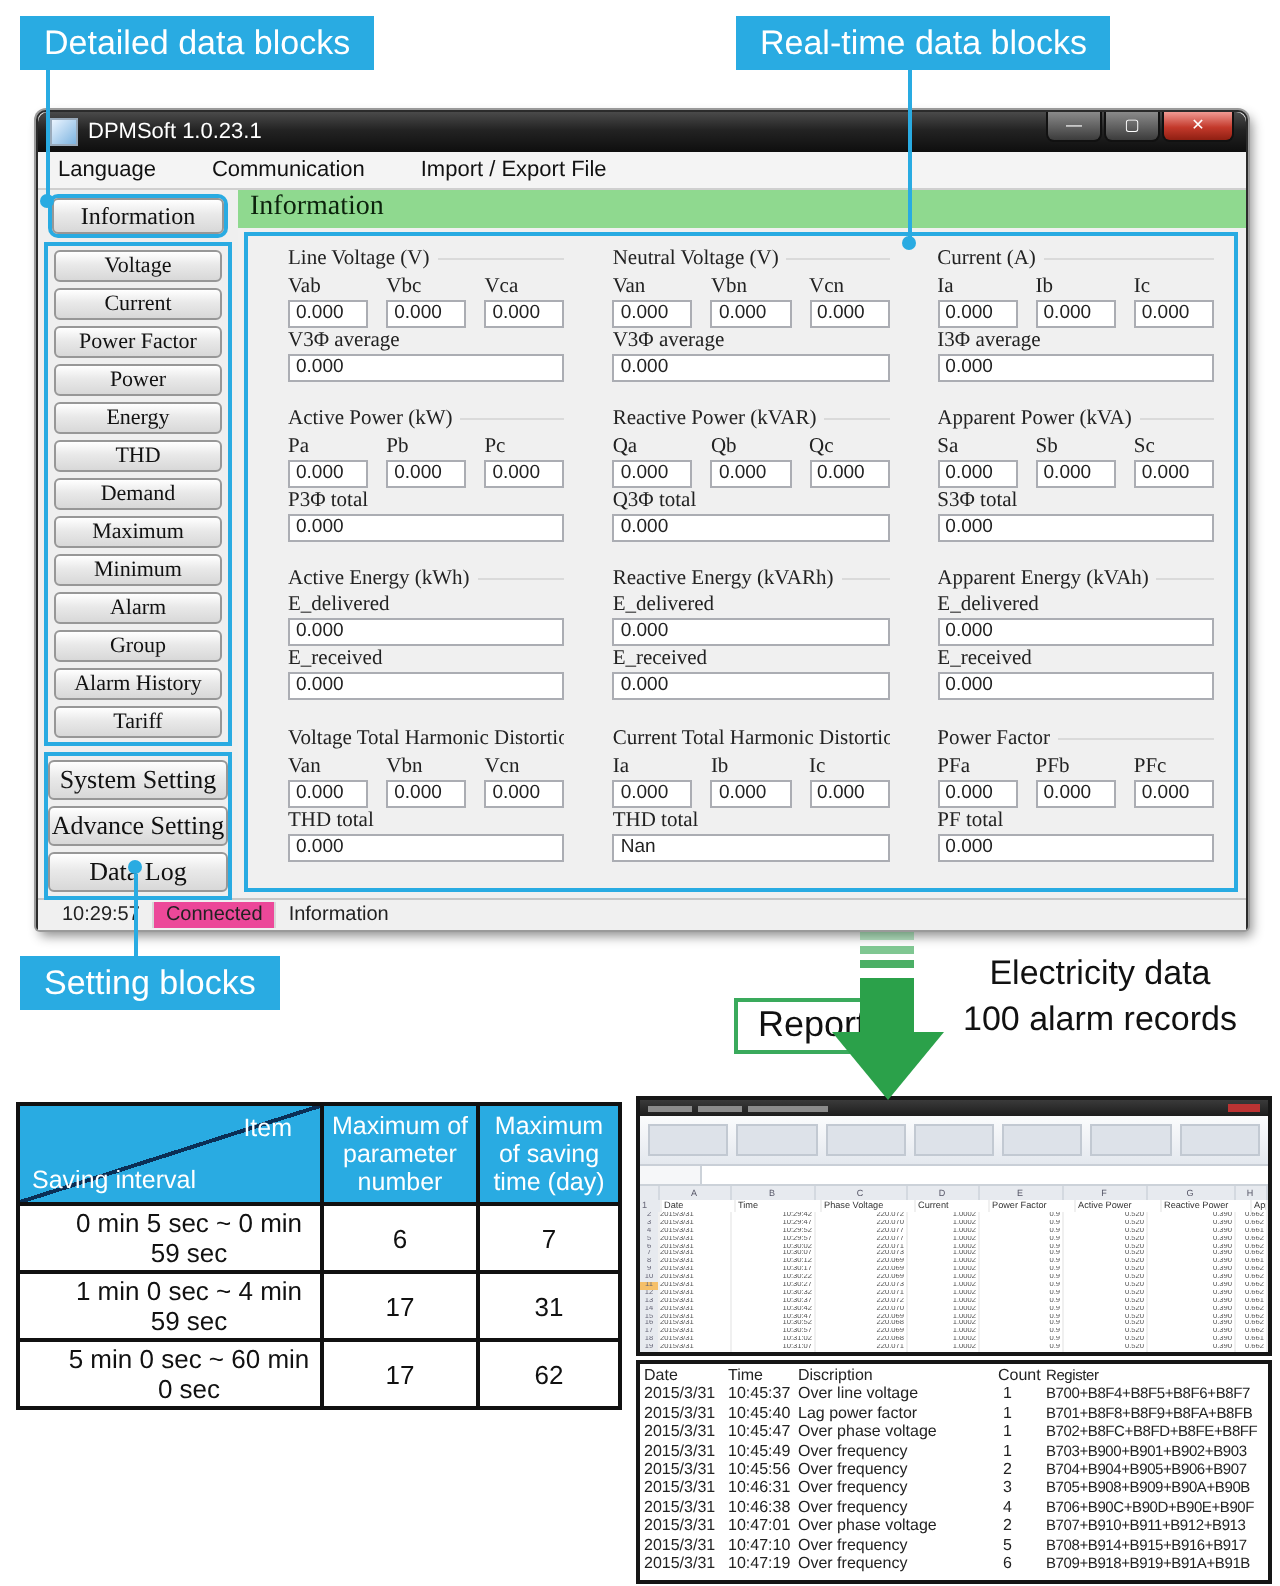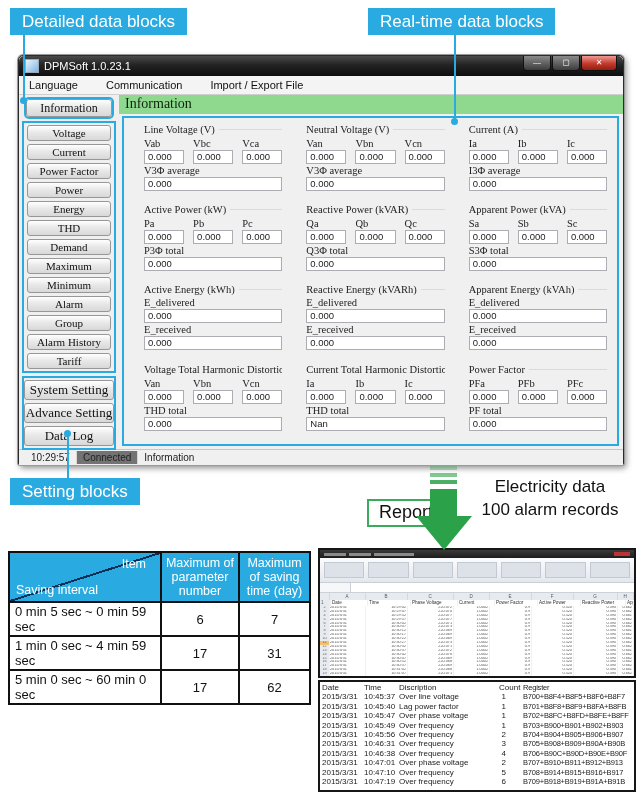--- a/index.html
+++ b/index.html
@@ -36,35 +36,35 @@
   .gtitle{display:flex;align-items:center;gap:4px;font-family:"Liberation Serif",serif;font-size:10.5px;color:#222;margin:6px 0 2px;white-space:nowrap;overflow:hidden;}
   .gtitle::after{content:"";flex:1;border-top:1px solid #dadada;}
   .trio{display:flex;gap:9px;}
   .tcell{flex:1;min-width:0;}
   .tlabel,.glabel{font-family:"Liberation Serif",serif;font-size:10.5px;color:#222;margin:1px 0;}
   .ginput{background:#fff;border:1px solid #abadb3;height:12px;line-height:12px;font-size:9.5px;color:#222;padding:0 3px;overflow:hidden;}
 
   
   .statusbar{height:15px;border-top:1px solid #c6c6c6;background:#f0f0f0;display:flex;align-items:center;font-size:10px;color:#222;padding-left:6px;gap:0;}
   .statusbar .sseg{padding:0 6px;border-right:1px solid #d7d7d7;height:13px;line-height:13px;}
-  .statusbar .connected{background:#737373;}
+  .statusbar .connected{background:#ec4899;}
 
   
   .report-box{position:absolute;left:367px;top:499px;border:2px solid #3aaa5c;background:#fff;font-size:18px;color:#111;padding:1px 10px 2px;}
   .adash{position:absolute;left:430px;width:27px;height:4px;background:#2ba14a;}
   .ashaft{position:absolute;left:430px;top:489px;width:27px;height:28px;background:#2ba14a;}
   .ahead{position:absolute;left:416px;top:516px;width:0;height:0;border-left:28px solid transparent;border-right:28px solid transparent;border-top:34px solid #2ba14a;z-index:5;}
   .caption{position:absolute;left:470px;top:475px;width:160px;text-align:center;font-size:17px;color:#111;line-height:23px;}
 
   
   .interval{position:absolute;left:8px;top:551px;width:301px;border-collapse:collapse;table-layout:fixed;}
   .interval th,.interval td{border:2px solid #111;}
   .interval th{background:#29ABE2;color:#fff;font-size:12.5px;font-weight:normal;line-height:14px;padding:2px 1px;height:44px;}
   .interval td{background:#fff;color:#111;font-size:13px;height:29px;text-align:center;}
-  .interval td.ival{text-align:left;padding-left:5px;}
+  .interval td.ival{text-align:center;padding-left:20px;}
   th.diag{position:relative;background-image:linear-gradient(to bottom right,transparent calc(50% - 1px),rgba(5,25,60,.85) calc(50% - 1px),rgba(5,25,60,.85) calc(50% + 1px),transparent calc(50% + 1px));margin-top:10px;}
   .diag .dtop{position:absolute;top:4px;right:14px;}
   .diag .dbot{position:absolute;bottom:4px;left:6px;}
 
   
   .excel{position:absolute;left:318px;top:548px;width:318px;height:130px;border:2px solid #161616;background:#eef0f3;box-sizing:border-box;overflow:hidden;}
   .x-title{height:8px;background:linear-gradient(#3a3a3a,#1d1d1d);display:flex;align-items:center;gap:3px;padding:0 4px;}
   .x-title i{display:block;width:22px;height:3px;background:#8b8b8b;}
   .x-title .xr{margin-left:auto;width:16px;height:4px;background:#b33;}
   .x-ribbon{height:24px;background:linear-gradient(#fbfcfd,#e4e8ee);border-bottom:1px solid #c9cfd7;display:flex;align-items:center;gap:4px;padding:0 4px;}

